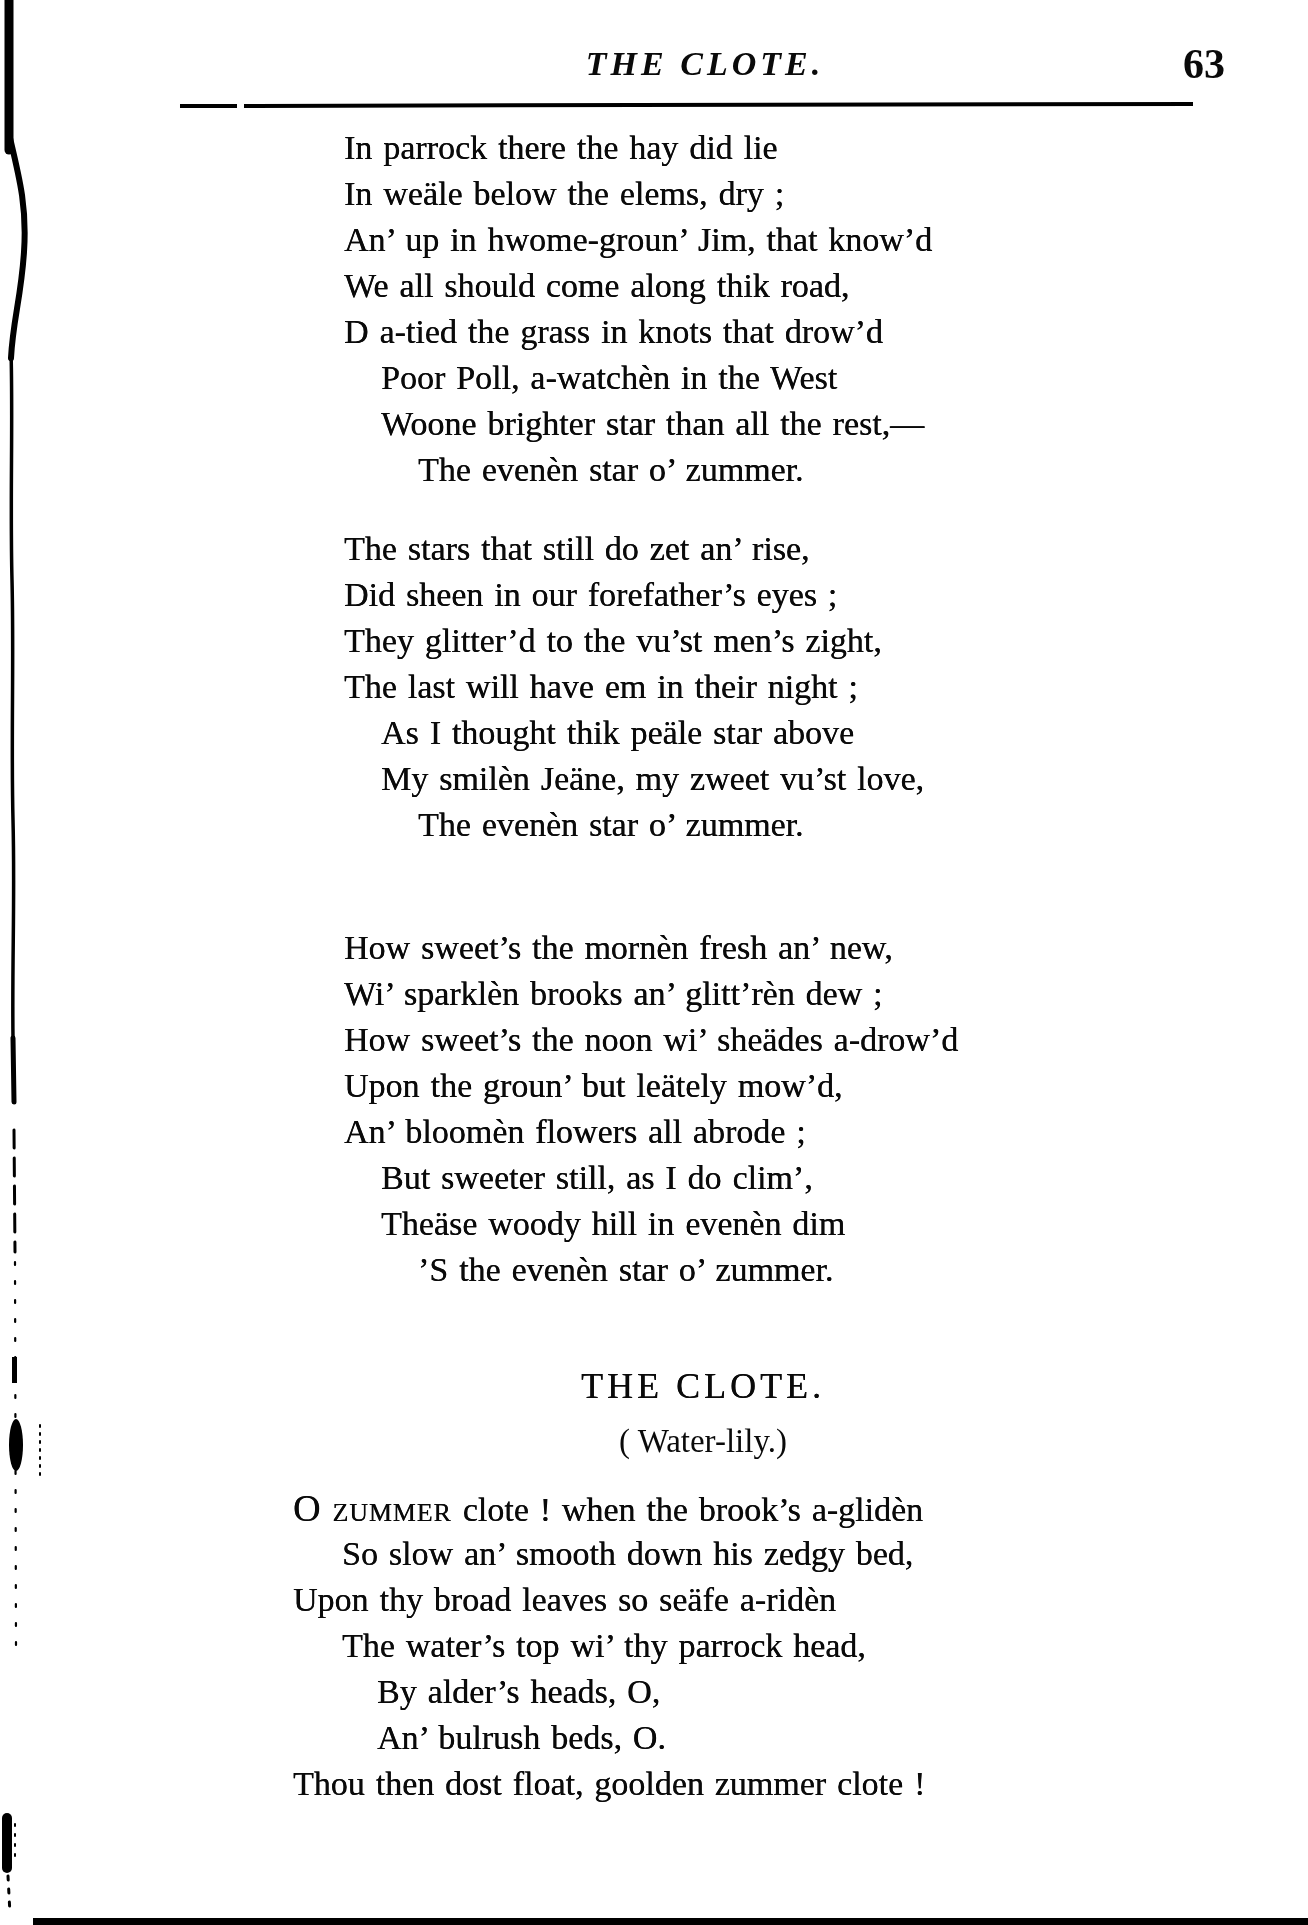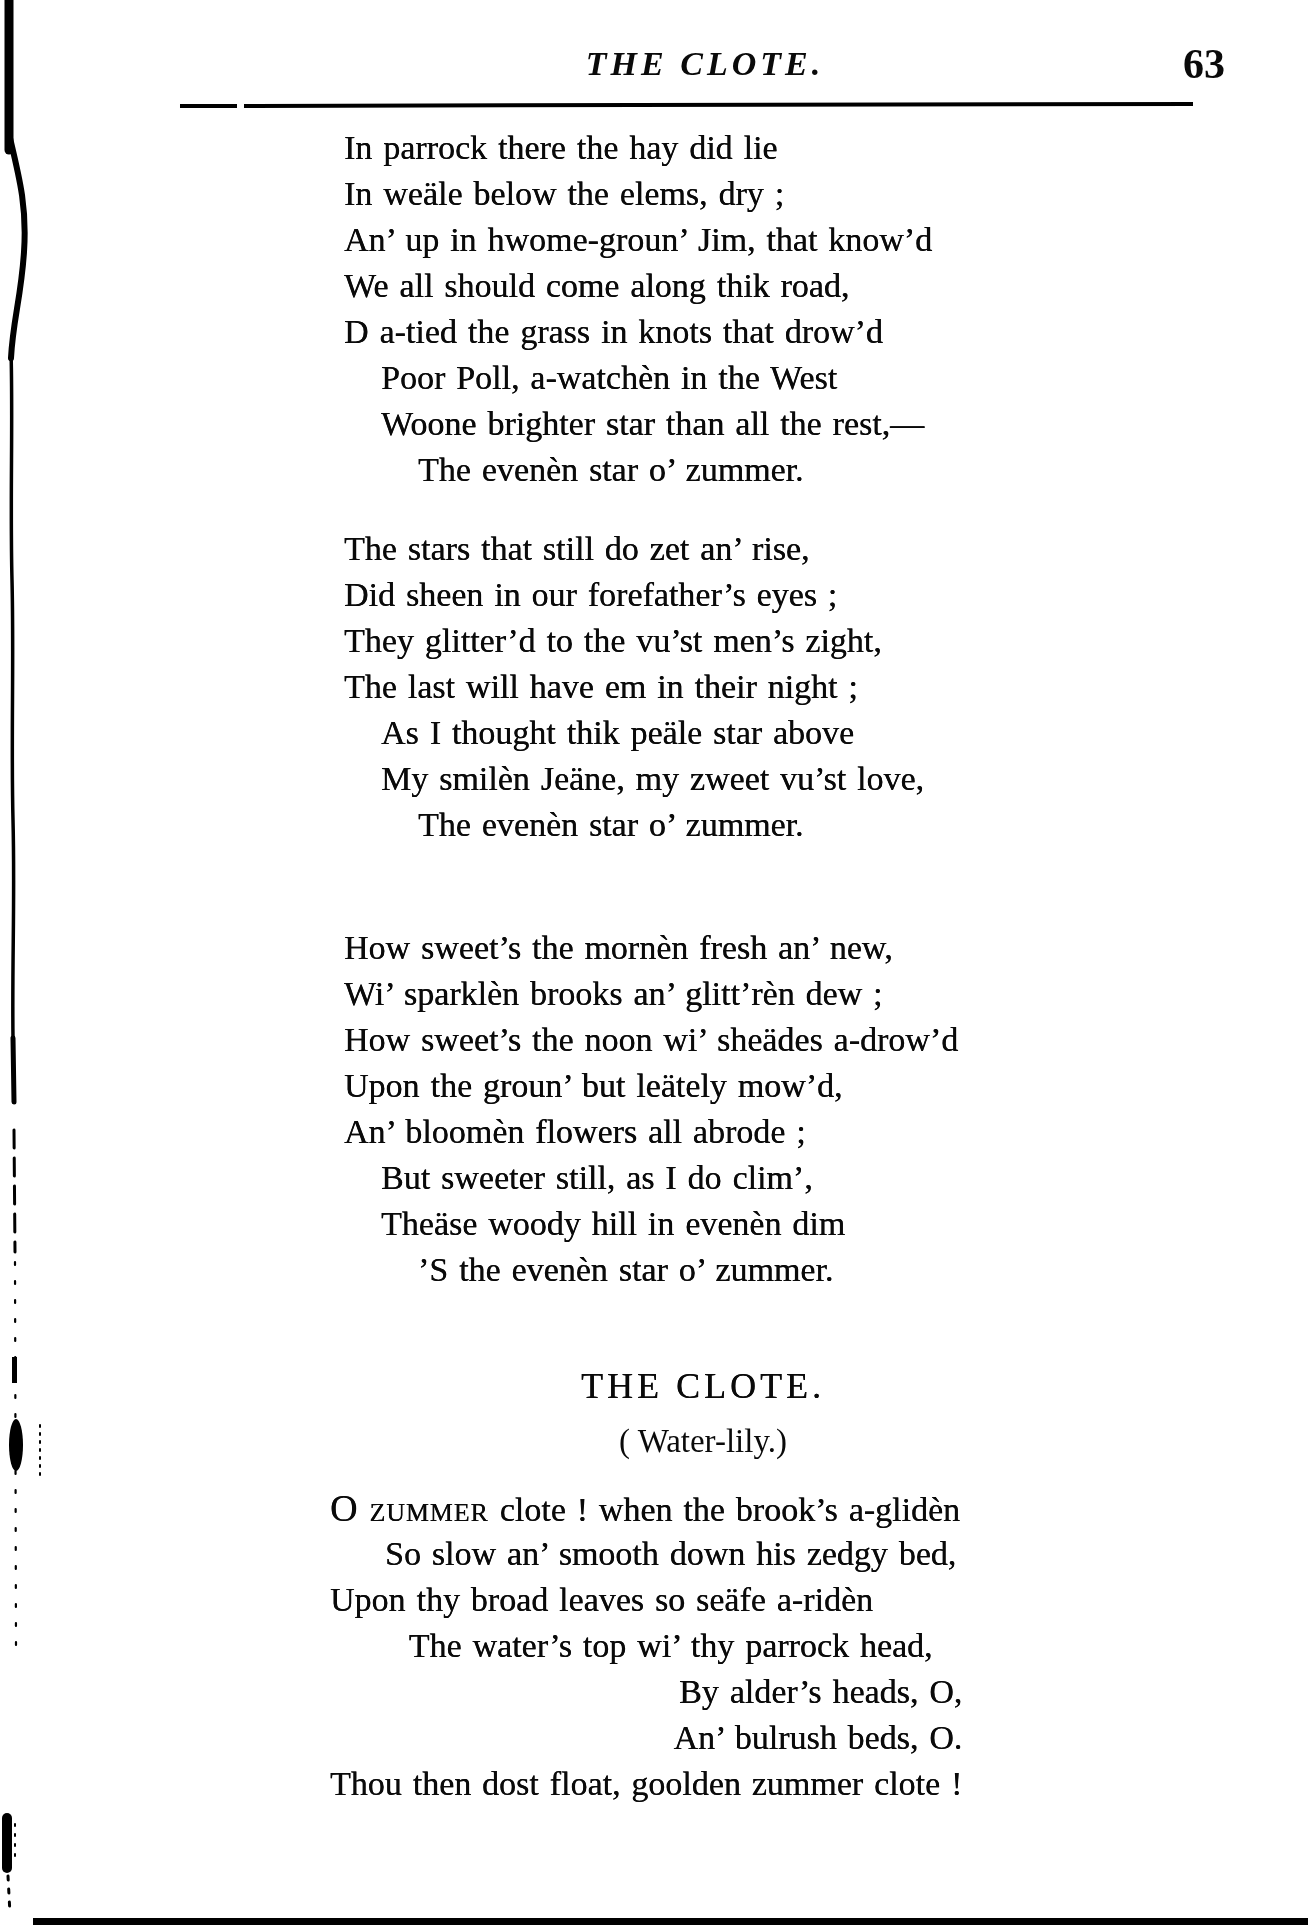--- a/index.html
+++ b/index.html
@@ -27,32 +27,32 @@
     font-weight:600;
   }
   .header-rule{
     position:absolute;left:180px;top:103px;width:1013px;height:4px;
     background:linear-gradient(90deg,#000 0 57px,transparent 57px 64px,#000 64px 100%);
     transform:rotate(-0.12deg);
   }
   
   .stanza{position:absolute;}
   .p1{left:344px;}
-  .clote-stanza{left:293px;margin-left:37px;}
+  .clote-stanza{left:293px;}
   .line{
     height:46px;line-height:46px;
     font-size:34px;
     white-space:nowrap;
     word-spacing:0.07em;
     text-shadow:0.3px 0 0 currentColor;
   }
   .p1 .indent-1{margin-left:37px;}
   .p1 .indent-2{margin-left:74px;}
-  .clote-stanza .indent-1{margin-left:49px;text-align:center;}
-  .clote-stanza .indent-2{margin-left:84px;text-align:right;}
+  .clote-stanza .indent-1{margin-left:49px;}
+  .clote-stanza .indent-2{margin-left:84px;}
   .smallcaps{text-transform:uppercase;font-size:0.76em;letter-spacing:1px;}
   .initial{font-size:1.12em;}
   
   .title-block{position:absolute;left:293px;top:1364px;width:820px;text-align:center;}
   .poem-title{
     font-size:36px;line-height:44px;letter-spacing:4px;
     text-shadow:0.3px 0 0 currentColor;
   }
   .poem-subtitle{
     margin-top:12px;

